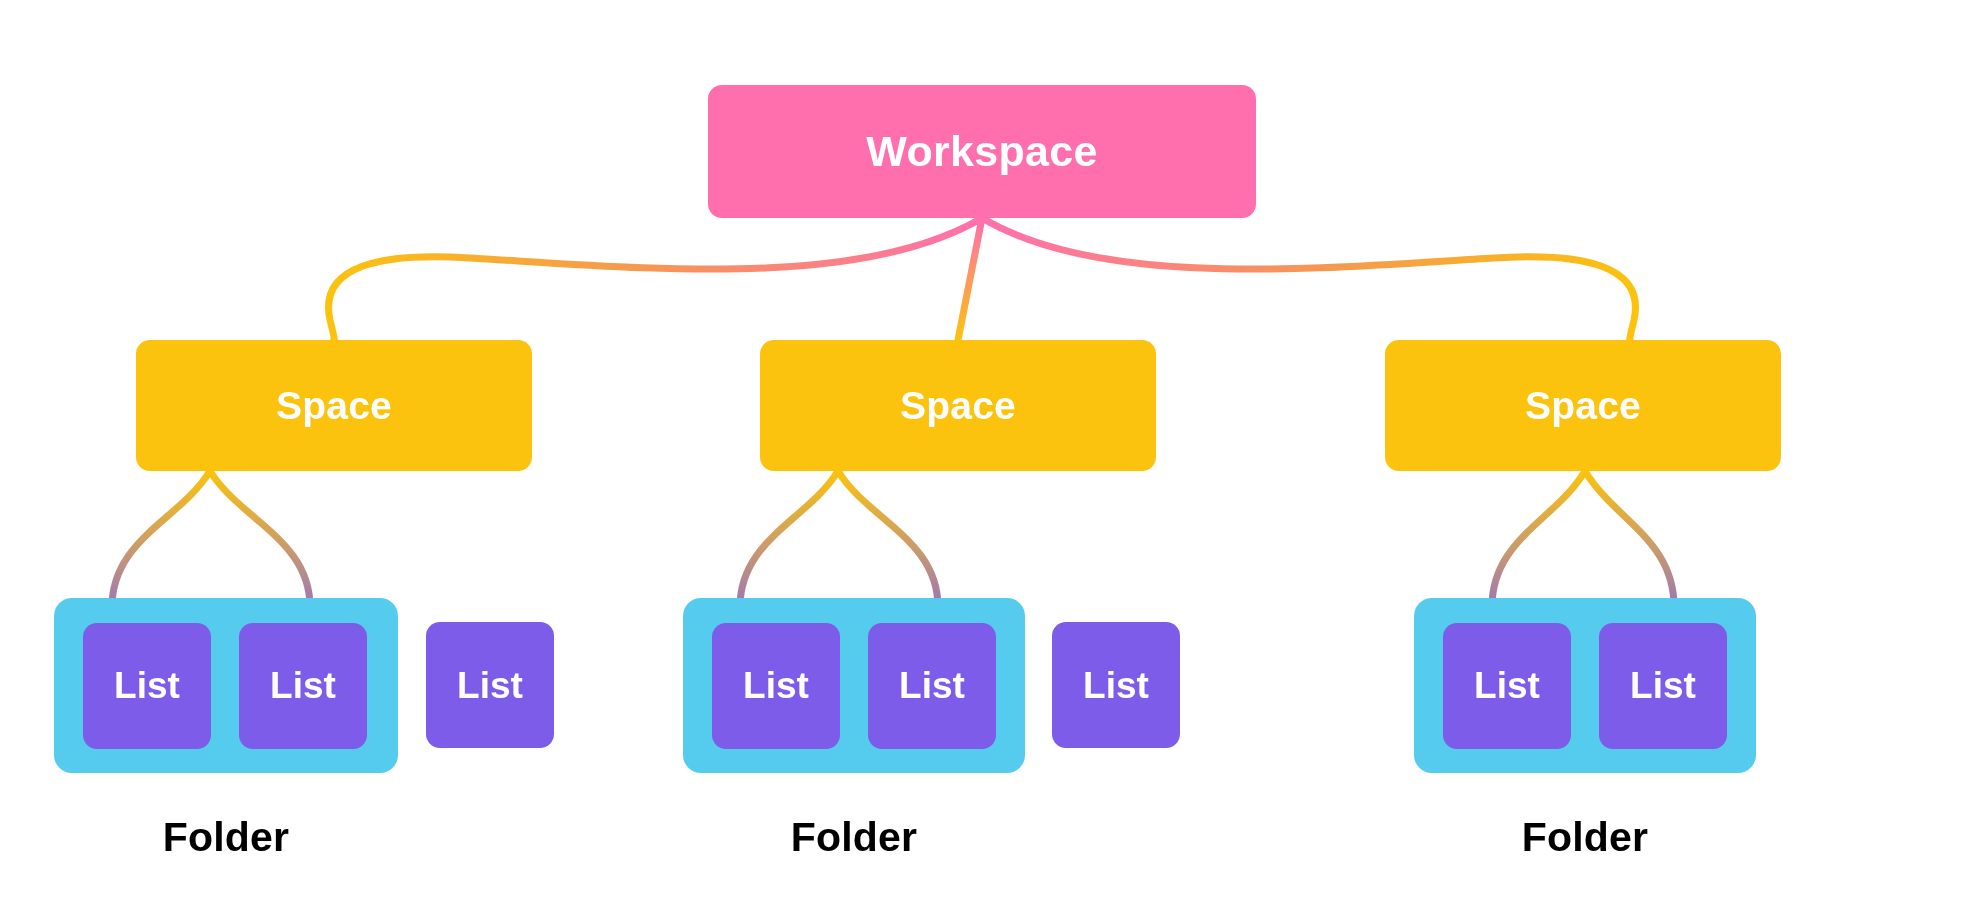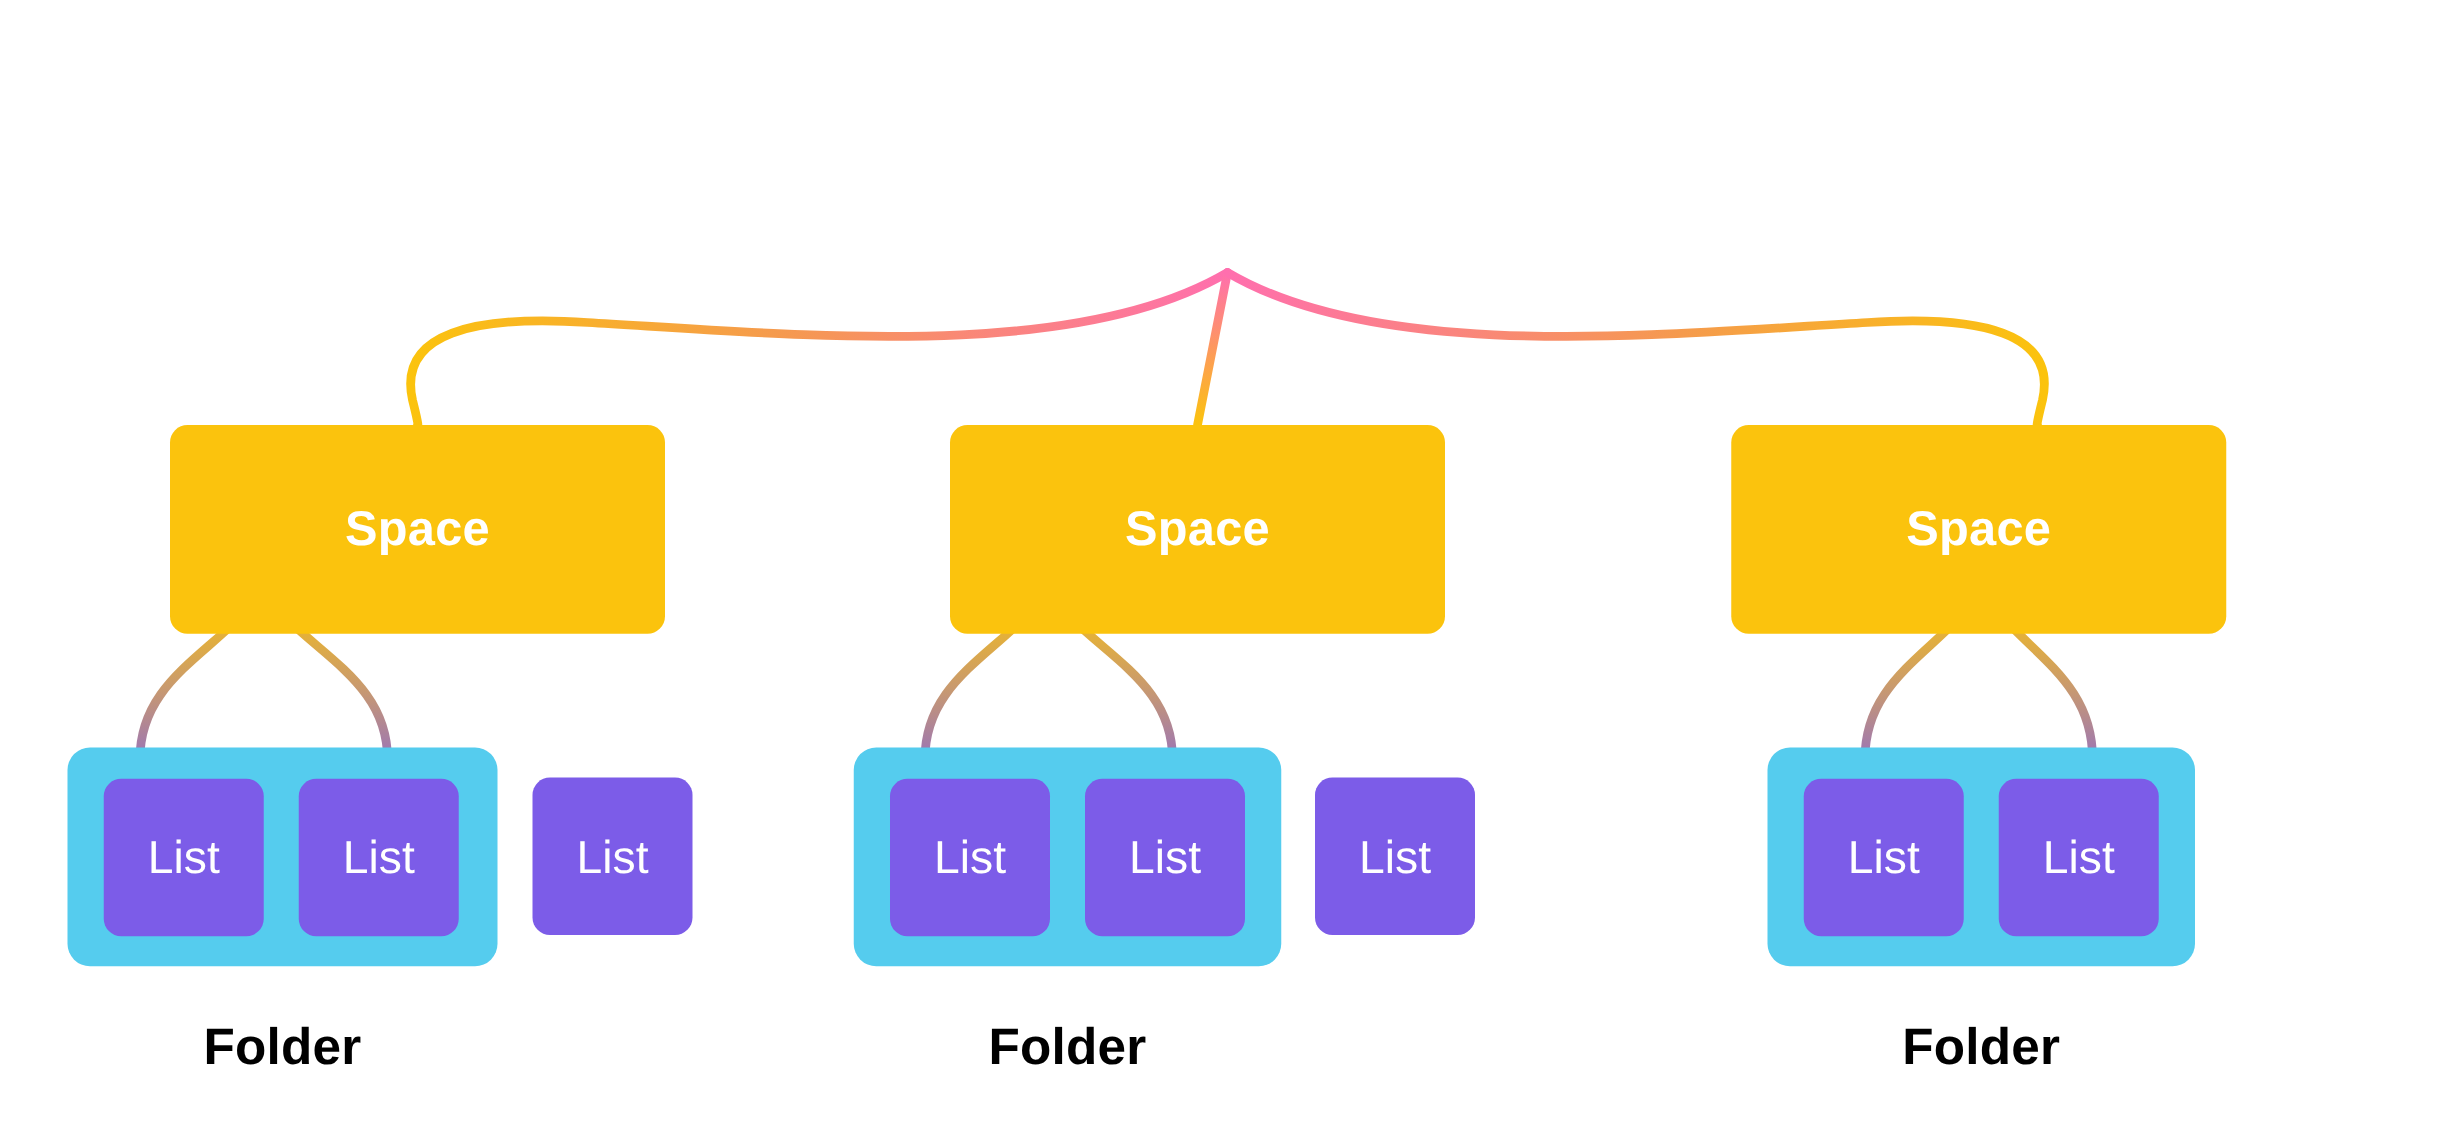--- a/index.html
+++ b/index.html
@@ -43,21 +43,21 @@
     top: 85px;
     width: 548px;
     height: 133px;
     border-radius: 14px;
     font-size: 43px;
     letter-spacing: 0.3px;
   }
   .node-space {
     top: 340px;
     width: 396px;
-    height: 167px;
+    height: 131px;
     border-radius: 14px;
     font-size: 39px;
     letter-spacing: 0.2px;
   }
   .space-1 { left: 136px; }
   .space-2 { left: 760px; }
   .space-3 { left: 1385px; }
 
   .node-folder {
     position: absolute;
@@ -77,21 +77,21 @@
 
   .node-list {
     box-sizing: border-box;
     width: 128px;
     height: 126px;
     border-radius: 14px;
     display: flex;
     align-items: center;
     justify-content: center;
     color: #ffffff;
-    font-weight: normal;
+    font-weight: bold;
     font-size: 37px;
     line-height: 1;
     user-select: none;
   }
   .node-list-free {
     position: absolute;
     top: 622px;
   }
   .free-list-1 { left: 426px; }
   .free-list-2 { left: 1052px; }
@@ -156,20 +156,21 @@
 
       <path stroke="url(#gradYellowPurple)" d="M 838 471 C 808 520, 738 540, 740 610 C 742 662, 768 650, 775 622"></path>
       <path stroke="url(#gradYellowPurple)" d="M 838 471 C 868 520, 940 540, 938 610 C 936 662, 910 650, 903 622"></path>
       <path stroke="url(#gradYellowPurple)" d="M 1116 471 L 1116 622"></path>
 
       <path stroke="url(#gradYellowPurple)" d="M 1585 471 C 1556 520, 1490 540, 1492 610 C 1494 662, 1500 650, 1507 622"></path>
       <path stroke="url(#gradYellowPurple)" d="M 1585 471 C 1614 520, 1676 540, 1674 610 C 1672 662, 1666 650, 1659 622"></path>
     </g>
   </svg>
 
+  <div class="node node-workspace" style="background: rgb(255, 111, 174);">Workspace</div>
 
   <div class="node node-space space-1" style="background: rgb(251, 195, 13);">Space</div>
   <div class="node node-space space-2" style="background: rgb(251, 195, 13);">Space</div>
   <div class="node node-space space-3" style="background: rgb(251, 195, 13);">Space</div>
 
   <div class="node-folder folder-1" style="background: rgb(85, 204, 238);">
     <div class="node-list" style="background: rgb(124, 92, 232);">List</div>
     <div class="node-list" style="background: rgb(124, 92, 232);">List</div>
   </div>
   <div class="node-list node-list-free free-list-1" style="background: rgb(124, 92, 232);">List</div>

